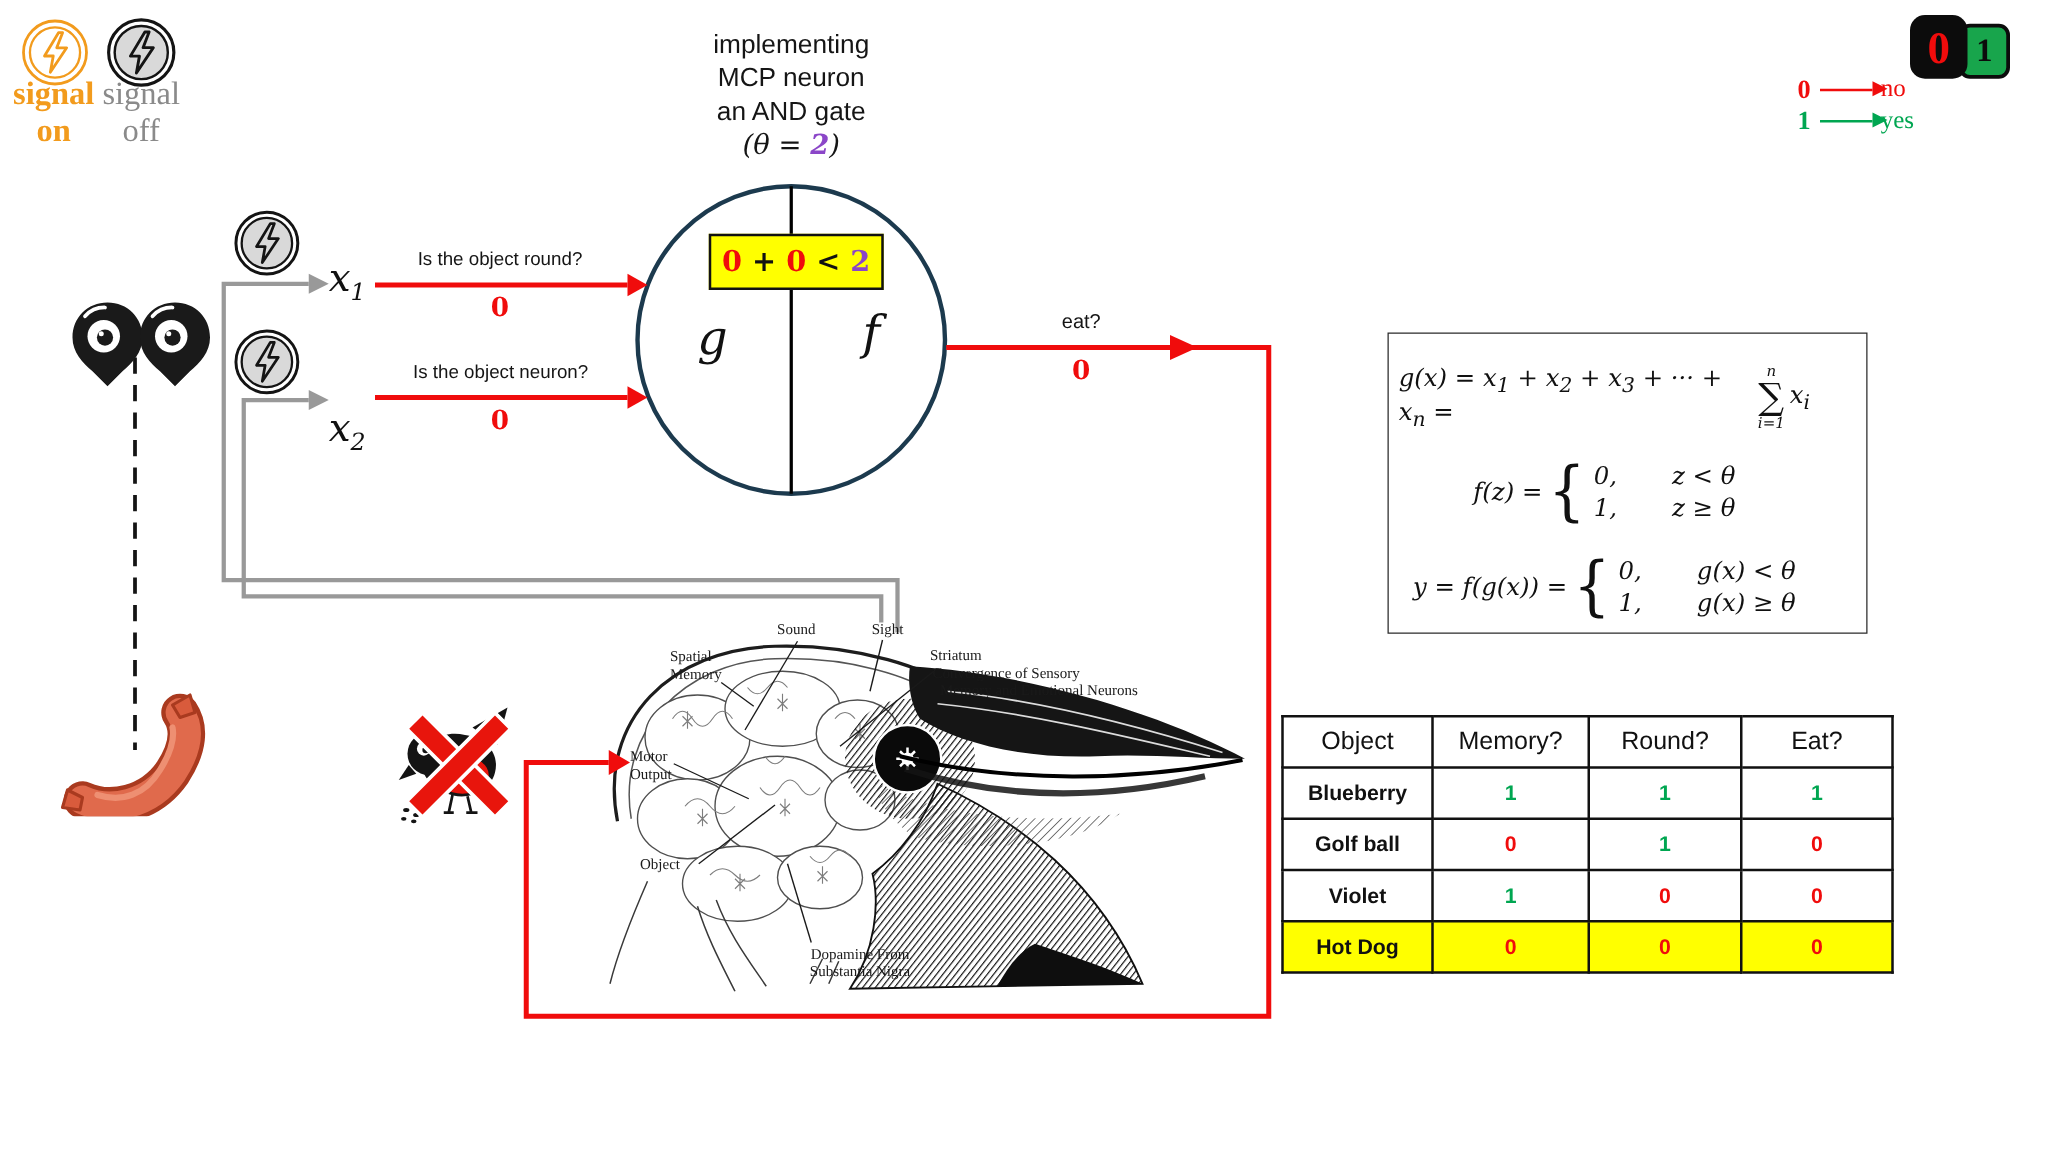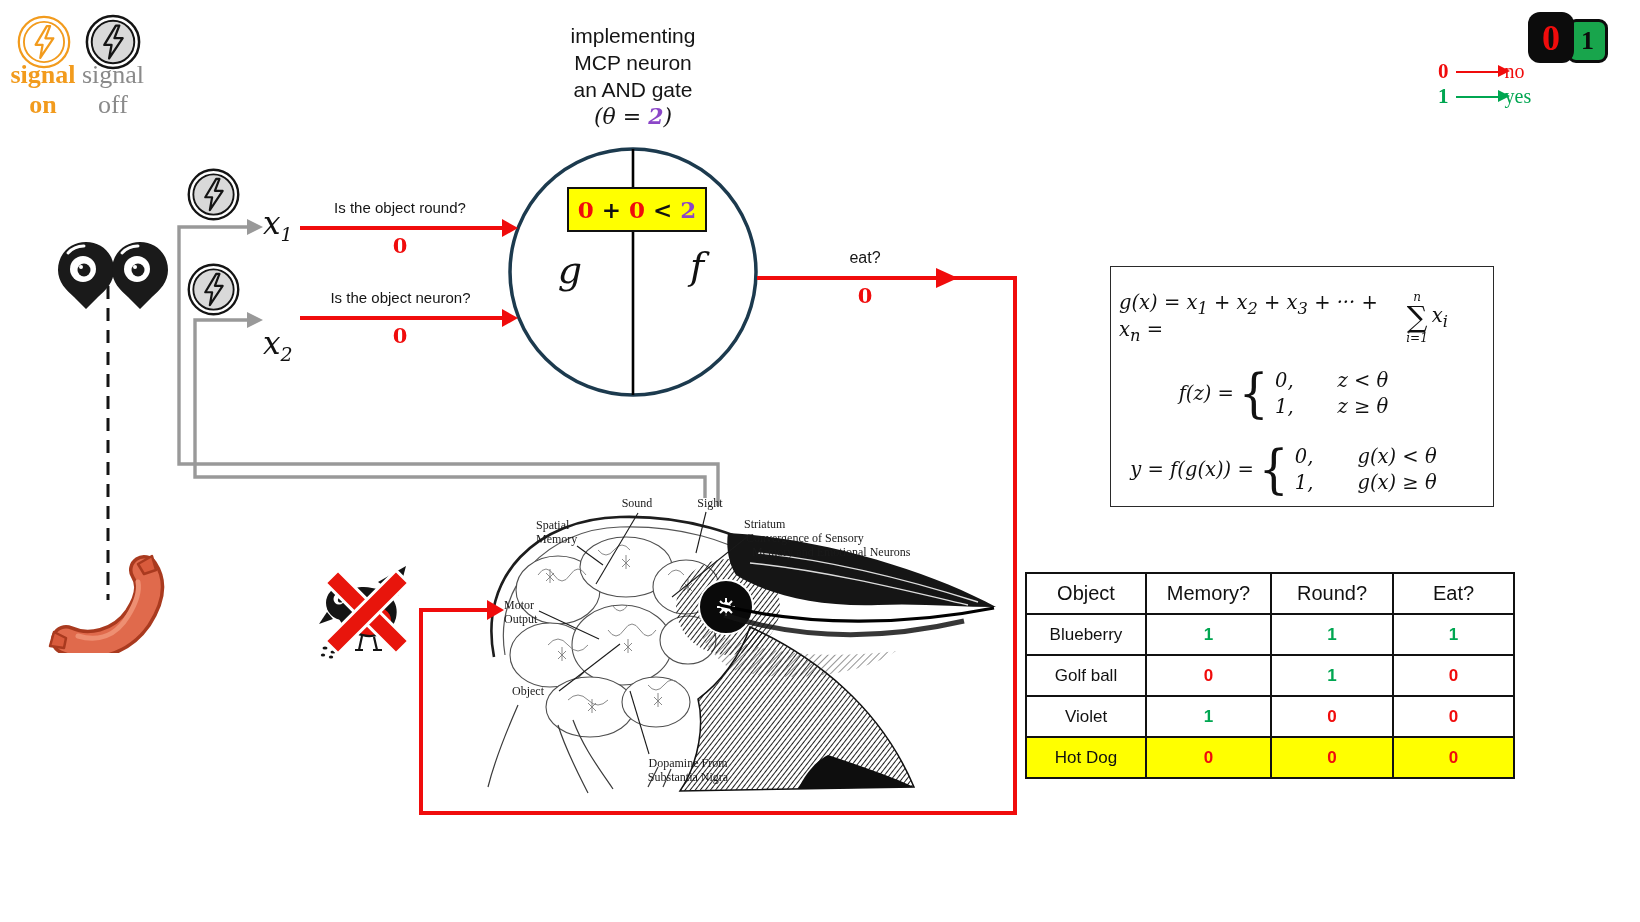--- a/index.html
+++ b/index.html
@@ -52,21 +52,21 @@
   .leg-arrow:after{content:"";position:absolute;right:-12px;top:-7.6px;border-left:12px solid currentColor;border-top:6.3px solid transparent;border-bottom:6.3px solid transparent;}
   .bit0{left:1528px;top:12px;width:46px;height:51px;background:#0c0c0c;border-radius:12px;
         display:flex;align-items:center;justify-content:center;color:var(--red);
         font:bold 36px "Liberation Serif","DejaVu Serif",serif;z-index:5;}
   .bit1{left:1567px;top:19px;width:35px;height:38px;background:#18A54C;border:3px solid #0c0c0c;border-radius:9px;
         display:flex;align-items:center;justify-content:center;color:#0c0c0c;
         font:bold 26px "Liberation Serif","DejaVu Serif",serif;z-index:4;}
 
   
   .ttable{left:1025px;top:572px;border-collapse:collapse;background:#fff;table-layout:fixed;}
-  .ttable td,.ttable th{border:2.2px solid #111;height:39px;padding:0;text-align:center;vertical-align:middle;background:#fff;}
+  .ttable td,.ttable th{border:2.2px solid #111;height:39px;padding:0;text-align:center;vertical-align:middle;background:#fff;font-weight:bold;}
   .ttable th{font-size:20px;font-weight:normal;}
   .ttable td{font-size:17px;}
   .ttable .bit{font-weight:bold;}
   .ttable tr.hl td{background:var(--yellow);}
   .c0{width:118px;} .c1{width:123px;} .c2{width:120px;} .c3{width:119px;}
 
   
   .clabel{font-family:"Liberation Serif","DejaVu Serif",serif;font-size:12px;line-height:14px;color:#1a1a1a;z-index:4;}
 
   svg{display:block;}

